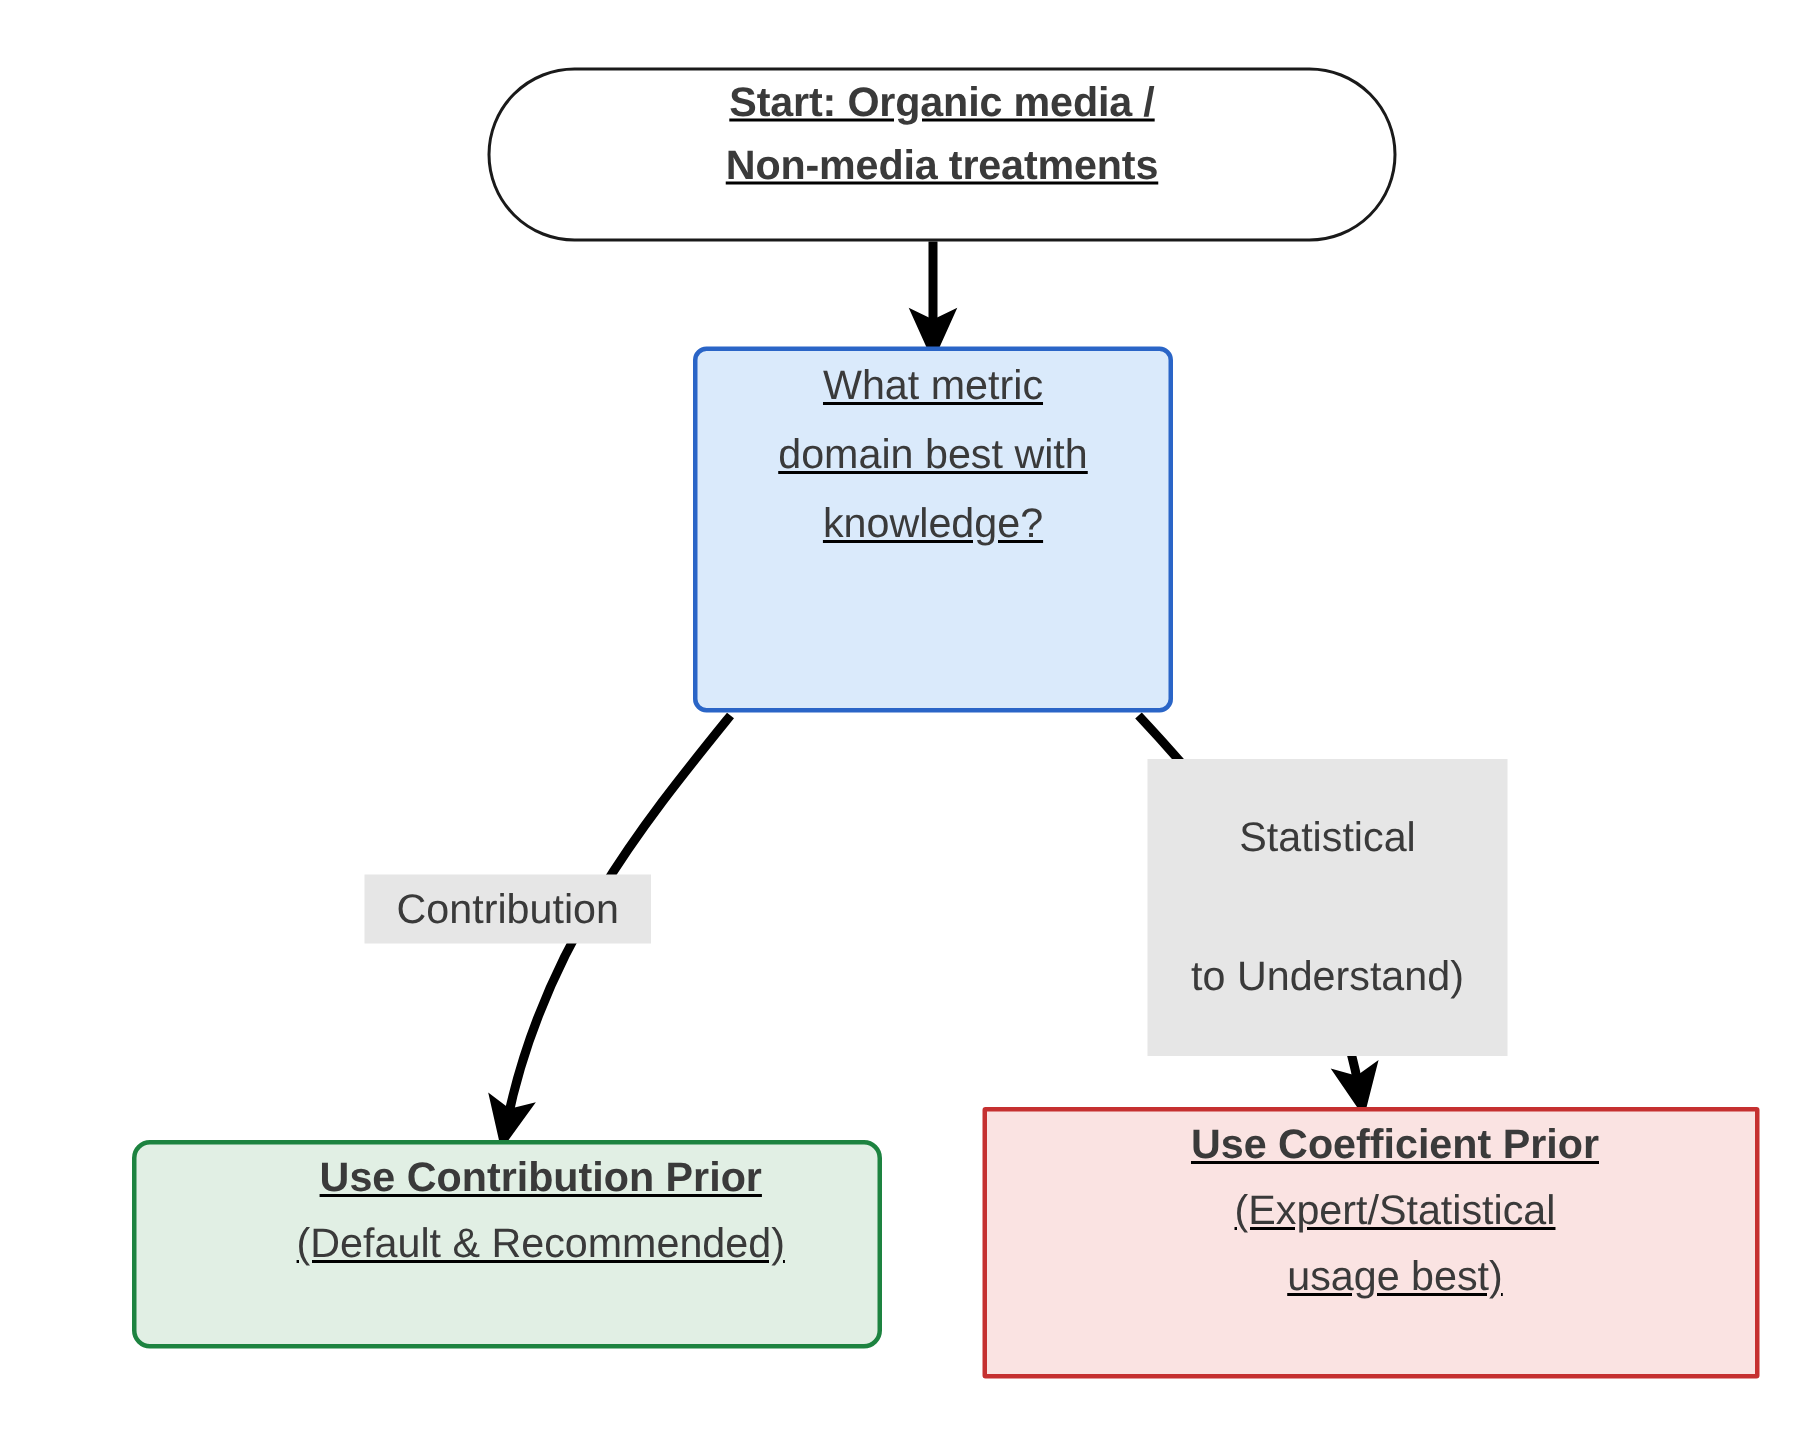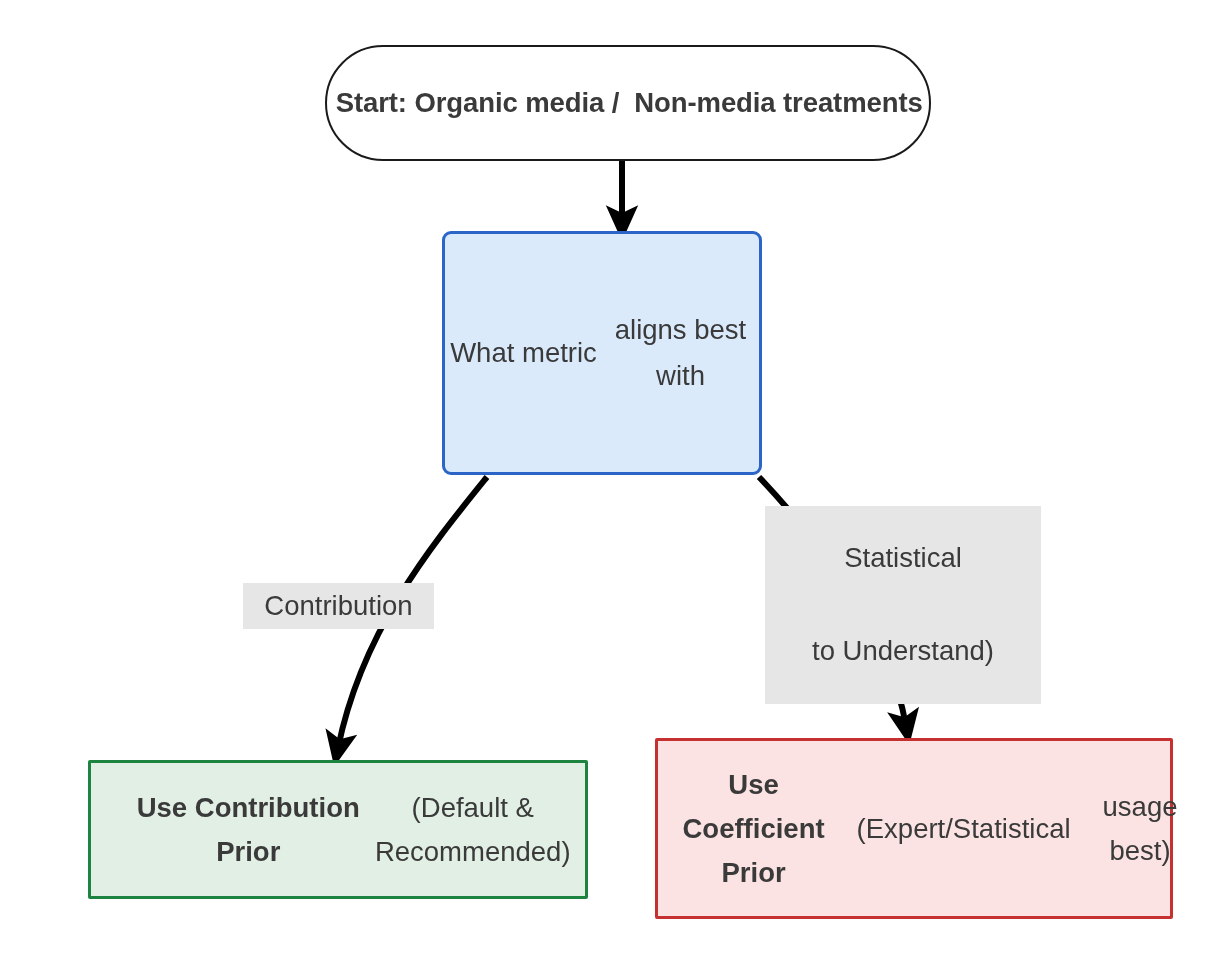--- a/index.html
+++ b/index.html
@@ -25,25 +25,26 @@
     top: 0;
     width: 1208px;
     height: 953px;
     z-index: 1;
     pointer-events: none;
   }
   .node {
     position: absolute;
     box-sizing: border-box;
     display: flex;
-    flex-direction: row;
+    flex-direction: column;
     align-items: center;
-    justify-content: center;
+    justify-content: flex-start;
     text-align: center;
     z-index: 2;
+    text-decoration: underline;
   }
   .node .line {
     display: block;
     width: 100%;
   }
 
   
   #node-start {
     left: 325px;
     top: 45px;
@@ -56,21 +57,21 @@
   #node-start .line {
     font-size: 27.5px;
     font-weight: bold;
     color: #3a3a3a;
     line-height: 1.52;
     letter-spacing: -0.1px;
   }
 
   
   #node-decision {
-    left: 442px;
+    left: 462px;
     top: 231px;
     width: 320px;
     height: 244px;
     background: #daeafb;
     border: 3px solid #2a65c7;
     border-radius: 9px;
   }
   #node-decision .line {
     font-size: 27.5px;
     font-weight: normal;
@@ -79,21 +80,21 @@
   }
 
   
   #node-contribution-prior {
     left: 88px;
     top: 760px;
     width: 500px;
     height: 139px;
     background: #e1efe4;
     border: 3px solid #1d8340;
-    border-radius: 2px;
+    border-radius: 12px;
     padding-left: 45px;
   }
   #node-contribution-prior .line {
     font-size: 27.5px;
     color: #3a3a3a;
     line-height: 1.6;
   }
   #node-contribution-prior .line.strong { font-weight: bold; }
 
   
@@ -131,21 +132,21 @@
   }
   #edge-label-contribution {
     left: 243px;
     top: 583px;
     width: 191px;
     height: 46px;
   }
   #edge-label-statistical {
     left: 765px;
     top: 506px;
-    width: 276px;
+    width: 240px;
     height: 198px;
     gap: 48px;
   }
   .edge-label .line { display: block; width: 100%; }
 </style>
 </head>
 <body>
 
 <div id="canvas">
 
@@ -169,21 +170,22 @@
     </g>
   </svg>
 
   <div class="node" id="node-start">
     <span class="line">Start: Organic media /</span>
     <span class="line">Non-media treatments</span>
   </div>
 
   <div class="node" id="node-decision">
     <span class="line">What metric</span>
-    <span class="line">aligns best with</span>
+    <span class="line">domain best with</span>
+    <span class="line">knowledge?</span>
   </div>
 
   <div class="node" id="node-contribution-prior">
     <span class="line strong">Use Contribution Prior</span>
     <span class="line">(Default &amp; Recommended)</span>
   </div>
 
   <div class="node" id="node-coefficient-prior">
     <span class="line strong">Use Coefficient Prior</span>
     <span class="line">(Expert/Statistical</span>

